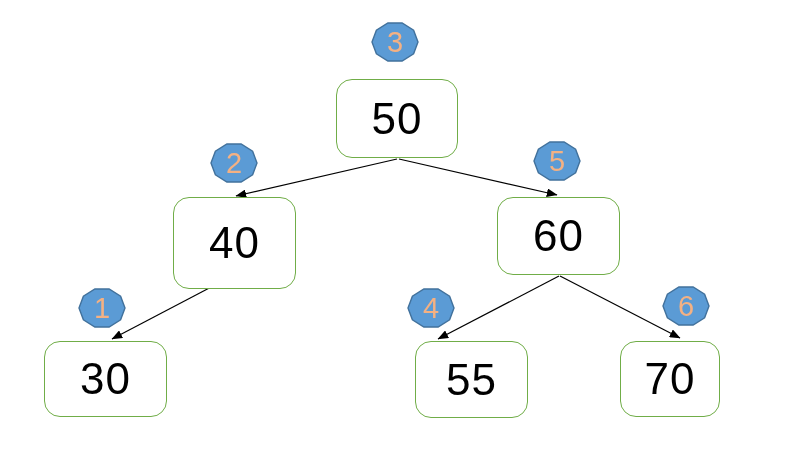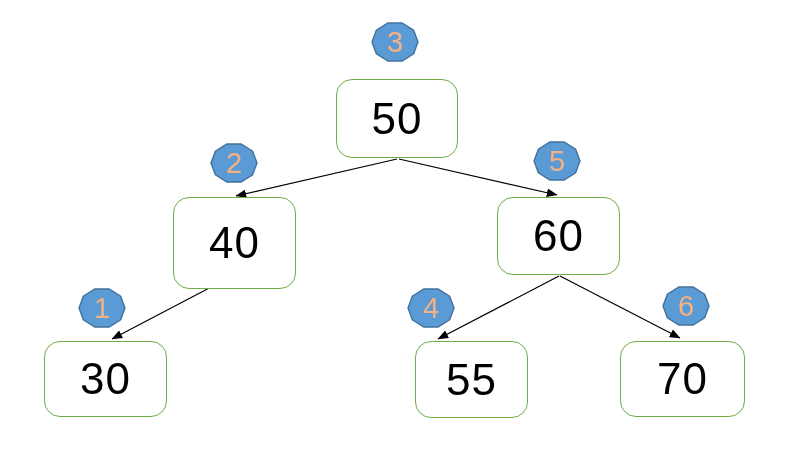--- a/index.html
+++ b/index.html
@@ -46,21 +46,21 @@
     font-size: 44px;
     line-height: 1;
     color: var(--node-text);
     letter-spacing: 1px;
   }
   .node-50 { left: 336px; top: 79px;  width: 122px; height: 79px; }
   .node-40 { left: 173px; top: 197px; width: 123px; height: 92px; }
   .node-60 { left: 497px; top: 197px; width: 123px; height: 78px; align-items: center; }
   .node-30 { left: 44px;  top: 341px; width: 123px; height: 76px; }
   .node-55 { left: 394px; top: 341px; width: 113px; height: 77px; margin-left: 21px; }
-  .node-70 { left: 620px; top: 341px; width: 125px; height: 76px; }
+  .node-70 { left: 620px; top: 341px; width: 100px; height: 76px; }
 
   .badge {
     position: absolute;
     width: 48px;
     height: 42px;
   }
   .badge svg {
     position: absolute;
     left: 0; top: 0;
     width: 48px; height: 42px;

